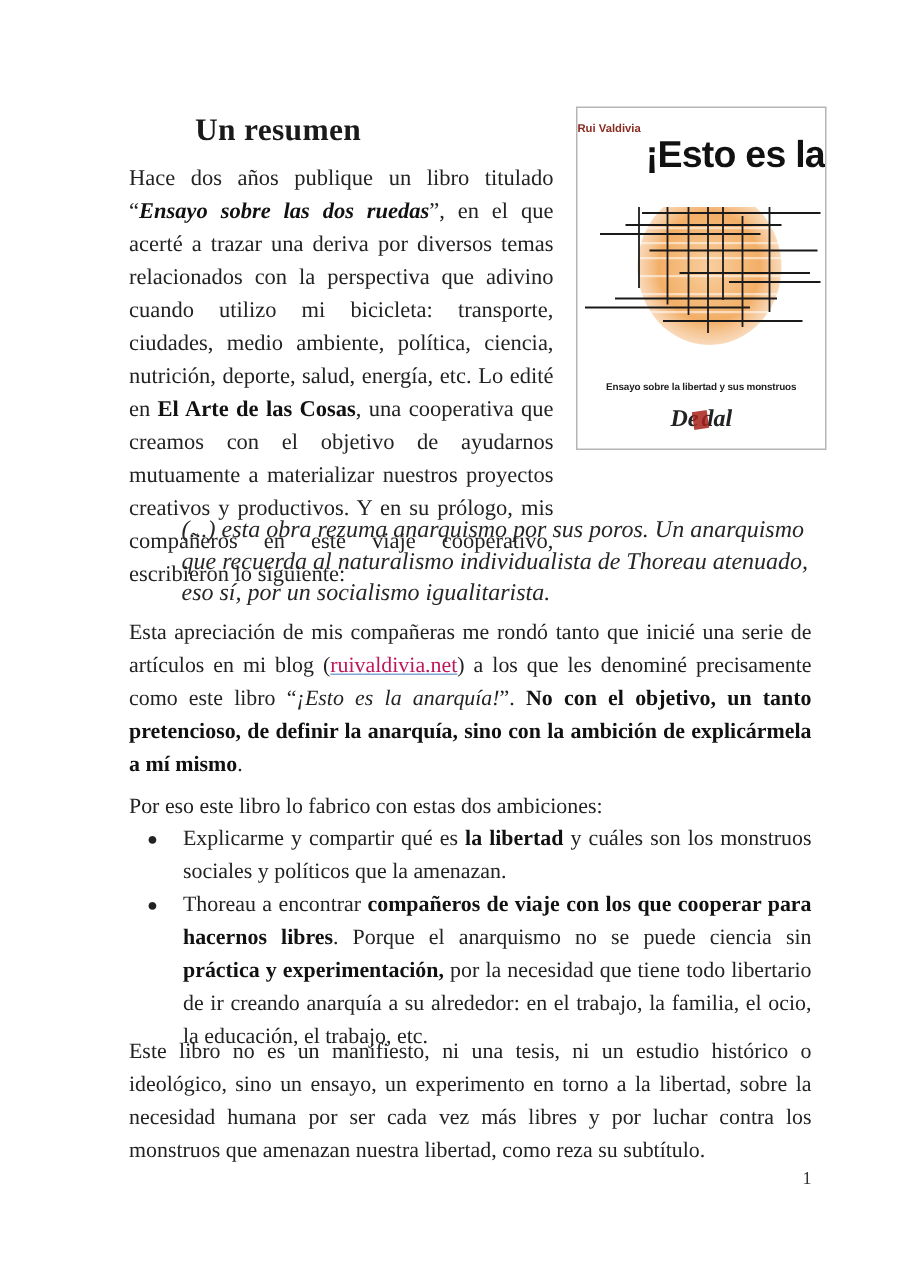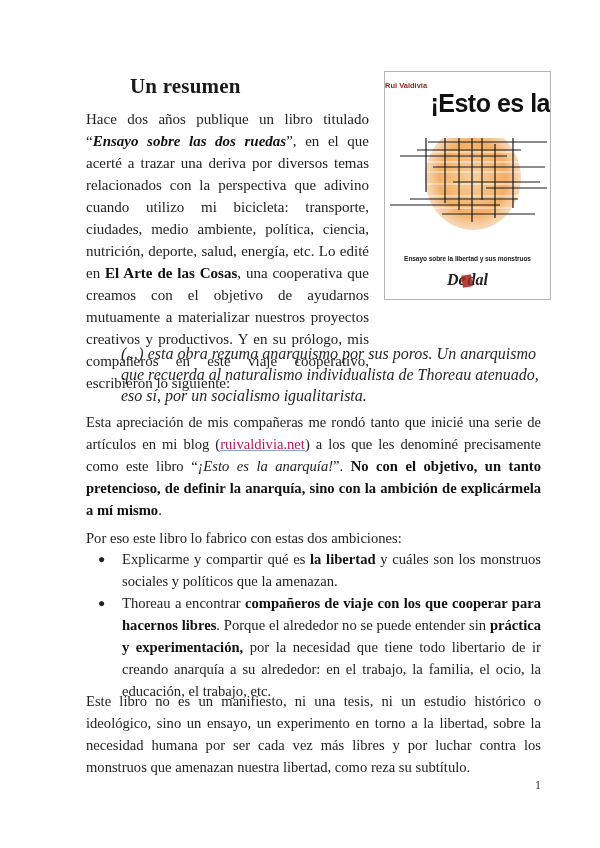--- a/index.html
+++ b/index.html
@@ -151,20 +151,20 @@
 
   <p class="p p-apprec"><span>Esta apreciación de mis compañeras me rondó tanto que inicié una serie de artículos en mi blog (</span><a class="link">ruivaldivia.net</a><span>) a los que les denominé precisamente como este libro “</span><i>¡Esto es la anarquía!</i><span>”. </span><b>No con el objetivo, un tanto pretencioso, de definir la anarquía, sino con la ambición de explicármela a mí mismo</b><span>.</span></p>
 
   <p class="p p-por">Por eso este libro lo fabrico con estas dos ambiciones:</p>
 
   <ul class="ambitions">
     <li>
       <span class="bullet">●</span><span>Explicarme y compartir qué es </span><b>la libertad</b><span> y cuáles son los monstruos sociales y políticos que la amenazan.</span>
     </li>
     <li>
-      <span class="bullet">●</span><span>Thoreau a encontrar </span><b>compañeros de viaje con los que cooperar para hacernos libres</b><span>. Porque el alrededor no se puede entender sin </span><b>práctica y experimentación,</b><span> por la necesidad que tiene todo libertario de ir creando anarquía a su alrededor: en el trabajo, la familia, el ocio, la educación, el trabajo, etc.</span>
+      <span class="bullet">●</span><span>Thoreau a encontrar </span><b>compañeros de viaje con los que cooperar para hacernos libres</b><span>. Porque el anarquismo no se puede ciencia sin </span><b>práctica y experimentación,</b><span> por la necesidad que tiene todo libertario de ir creando anarquía a su alrededor: en el trabajo, la familia, el ocio, la educación, el trabajo, etc.</span>
     </li>
   </ul>
 
   <p class="p p-este">Este libro no es un manifiesto, ni una tesis, ni un estudio histórico o ideológico, sino un ensayo, un experimento en torno a la libertad, sobre la necesidad humana por ser cada vez más libres y por luchar contra los monstruos que amenazan nuestra libertad, como reza su subtítulo.</p>
 
   <div class="page-number">1</div>
 </div>
 
 </body></html>

